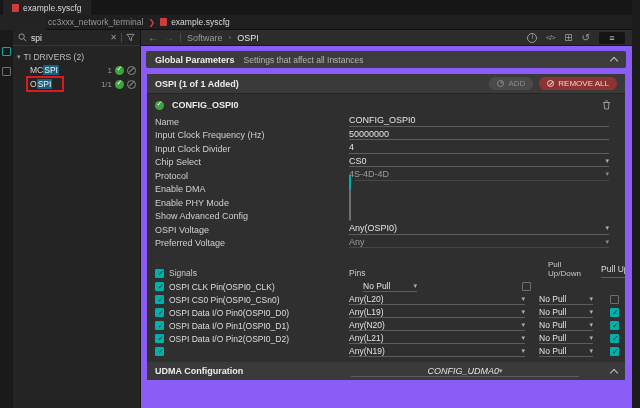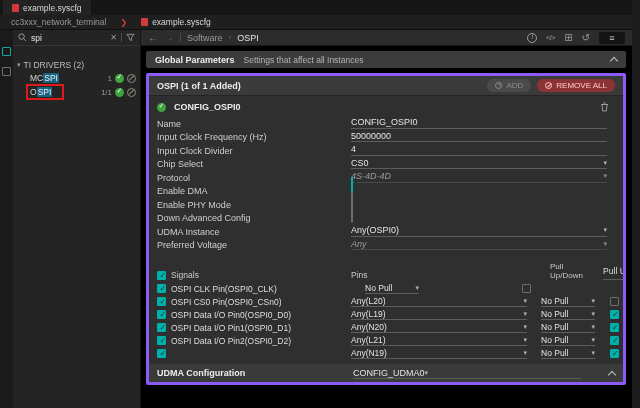--- a/index.html
+++ b/index.html
@@ -4,36 +4,36 @@
 <style>
   * { margin:0; padding:0; box-sizing:border-box; }
   html,body { width:640px; height:408px; overflow:hidden; }
   body { font-family:"Liberation Sans","DejaVu Sans",sans-serif; background:#1c1c1c; color:#d5d5d5; }
   .screen { width:632px; height:408px; display:flex; flex-direction:column; background:#232323; }
 
   
   .tabbar { flex:0 0 15px; background:#161616; display:flex; align-items:center; padding-left:3px; }
   .tab { display:flex; align-items:center; gap:4px; height:100%; padding:0 9px; background:#232323; font-size:8.5px; color:#d8d8d8; }
   .file-icon { width:7px; height:8px; background:#d23b3b; border-radius:1px; flex:0 0 7px; }
-  .crumbbar { flex:0 0 15px; background:#1f1f1f; border-bottom:1px solid #101010; display:flex; align-items:center; gap:14px; padding-left:11px; font-size:8.5px; color:#999; }
+  .crumbbar { flex:0 0 15px; background:#1f1f1f; border-bottom:1px solid #101010; display:flex; align-items:center; gap:5px; padding-left:2px; font-size:8.5px; color:#999;margin-left:46px; }
   .crumbbar .sep { color:#d23b3b; font-size:8px; }
   .crumb-file { color:#d8d8d8; display:flex; align-items:center; gap:4px; }
 
   
   .bodyrow { flex:1; display:flex; min-height:0; }
   .strip { flex:0 0 13px; background:#1a1a1a; display:flex; flex-direction:column; align-items:center; padding-top:17px; gap:11px; }
   .strip-ico { width:9px; height:9px; border:1px solid #12a7a2; border-radius:1px; }
   .strip-ico.dim { border-color:#6f6f6f; }
 
   .sidebar { flex:0 0 128px; background:#242424; border-right:1px solid #141414; display:flex; flex-direction:column; }
   .searchrow { flex:0 0 16px; border-bottom:1px solid #353535; display:flex; align-items:center; gap:4px; padding:0 5px; }
   .searchtext { flex:1; font-size:8.5px; color:#e4e4e4; }
   .xicon { color:#9a9a9a; font-size:8px; line-height:8px; }
   .vdiv { width:1px; height:9px; background:#4a4a4a; }
-  .tree { padding-top:4px; font-size:8.5px;margin-top:8px; }
+  .tree { padding-top:4px; font-size:8.5px; }
   .tgroup { display:flex; align-items:center; gap:3px; height:13px; padding-left:4px; color:#bdbdbd; }
   .twisty { color:#9a9a9a; font-size:7px; }
   .titem { display:flex; align-items:center; height:14px; padding:0 4px 0 17px; color:#d5d5d5; position:relative; }
   .match { background:#19617e; color:#eaf6fb; padding:0 1px; border-radius:1px; }
   .tspace { flex:1; }
   .count { color:#9a9a9a; font-size:8px; margin-right:3px; }
   .okc { width:9px; height:9px; border-radius:50%; background:#3fa33f; position:relative; flex:0 0 9px; margin-right:3px; }
   .okc::after { content:"✓"; position:absolute; left:1.5px; top:-0.5px; font-size:7px; color:#fff; }
   .slashc { width:9px; height:9px; border-radius:50%; border:1px solid #84917f; position:relative; flex:0 0 9px; }
   .slashc::after { content:""; position:absolute; left:3.3px; top:0.6px; width:1px; height:6px; background:#84917f; transform:rotate(45deg); }
@@ -47,46 +47,46 @@
   .navsep { color:#777; font-size:8px; }
   .navcur { color:#e2e2e2; }
   .navspace { flex:1; }
   .navicons { display:flex; align-items:center; gap:9px; }
   .ic-info { width:10px; height:10px; border:1px solid #9a9a9a; border-radius:50%; position:relative; }
   .ic-info::after { content:"i"; position:absolute; left:3.7px; top:-0.5px; font-size:7px; color:#9a9a9a; }
   .ic-code { font-size:7.5px; color:#9a9a9a; letter-spacing:-0.5px; }
   .ic-grid, .ic-hist { font-size:10px; color:#9a9a9a; line-height:10px; }
   .ic-badge { width:26px; height:12px; background:#141414; border-radius:2px; display:flex; align-items:center; justify-content:center; color:#cfcfcf; font-size:9px; }
 
-  .content { flex:1; padding:5px 6px 1px 5px; background:#000000; }
+  .content { flex:1; padding:5px 6px 1px 5px; background:#8b5cf6; }
   .bar { height:17px; background:#3c3c3c; border-radius:2px; display:flex; align-items:center; gap:9px; padding:0 9px; }
   .bar-title { font-size:9px; font-weight:bold; color:#ececec; white-space:nowrap; }
   .bar-sub { font-size:8.5px; color:#b3b3b3; white-space:nowrap; }
   .spacer { flex:1; }
   .chevup { width:6px; height:6px; border-left:1.5px solid #c2c2c2; border-top:1.5px solid #c2c2c2; transform:rotate(45deg); margin-top:3px; }
 
-  .panel { margin-top:5px; background:#2f2f2f; border-radius:2px; border:3px solid #8b5cf6; overflow:hidden; }
+  .panel { margin-top:5px; background:#2f2f2f; border-radius:2px; border:1px solid #8b5cf6; overflow:hidden; }
   .phead { height:20px; background:#3a3a3a; display:flex; align-items:center; gap:6px; padding:0 8px; border-bottom:1px solid #242424; }
   .ptitle { font-size:9px; font-weight:bold; color:#ececec; }
   .btn { height:13px; border-radius:6px; font-size:8px; display:flex; align-items:center; gap:4px; padding:0 8px; white-space:nowrap; }
   .btn-add { background:#4a4a4a; color:#8b8b8b; }
   .plus { width:7px; height:7px; border:1px solid #8b8b8b; border-radius:50%; position:relative; }
   .plus::after { content:"+"; position:absolute; left:1.4px; top:-2px; font-size:7px; }
   .btn-remove { background:#8c3434; color:#ffc9c9; }
   .slashr { width:7px; height:7px; border-radius:50%; border:1px solid #ffc9c9; position:relative; }
   .slashr::after { content:""; position:absolute; left:2.4px; top:0.4px; width:1px; height:4.5px; background:#ffc9c9; transform:rotate(45deg); }
 
   .pbody { padding:3px 0 4px; }
   .cfgrow { height:16px; display:flex; align-items:center; gap:5px; padding:0 14px 0 8px; }
   .cfgname { font-size:9px; font-weight:bold; color:#ececec; }
 
   .frow { display:flex; align-items:flex-end; height:13.5px; }
   .flabel { flex:0 0 202px; padding-left:8px; font-size:9px; color:#cfcfcf; white-space:nowrap; overflow:hidden; }
   .ffield { flex:1; margin-right:16px; border-bottom:1px solid #5d5d5d; display:flex; justify-content:space-between; align-items:center; height:12px; font-size:9px; color:#e3e3e3; }
-  .ffield.dis { color:#9b9b9b; border-bottom-color:#474747;font-style:italic; }
+  .ffield.dis { color:#9b9b9b; border-bottom-color:#474747; }
   .caret { color:#b0b0b0; font-size:7px; }
   .ffield.dis .caret { color:#8a8a8a; }
   .fcheckarea { flex:1; }
 
   .cb { width:10px; height:10px; border:1px solid #6e6e6e; border-radius:1px; position:relative; flex:0 0 10px; }
   .cb.small { width:9px; height:9px; flex:0 0 9px; }
   .cb.checked { background:#00b0ab; border-color:#00b0ab; }
   .cb.checked::after { content:"✓"; position:absolute; left:1.6px; top:-1px; font-size:8px; color:#16302e; font-weight:bold; }
 
   .shead { display:flex; align-items:flex-end; min-height:24px; margin-top:3px; padding-bottom:2px; }
@@ -98,21 +98,21 @@
 
   .srow { display:flex; align-items:center; height:13px; }
   .scol1 { flex:0 0 202px; padding-left:8px; display:flex; align-items:center; gap:5px; font-size:8.5px; color:#dedede; white-space:nowrap; overflow:hidden; }
   .scol2 { flex:0 0 176px; border-bottom:1px solid #5d5d5d; display:flex; justify-content:space-between; align-items:center; height:11px; font-size:8.5px; color:#e3e3e3; }
   .scol3 { flex:0 0 64px; margin-left:14px; }
   .pullfield { width:54px; display:flex; justify-content:space-between; align-items:center; border-bottom:1px solid #5d5d5d; height:11px; font-size:8.5px; color:#e3e3e3; }
   .scol4 { flex:1; display:flex; justify-content:center; }
 
   .udmabar { height:18px; background:#3a3a3a; display:flex; align-items:center; padding:0 8px; }
   .udmalabel { flex:0 0 196px; font-size:9px; font-weight:bold; color:#ececec; }
-  .udmafield { width:228px; border-bottom:1px solid #5d5d5d; display:flex; justify-content:flex-start; align-items:center; height:12px; font-size:9px; color:#e3e3e3; }
+  .udmafield { width:228px; border-bottom:1px solid #5d5d5d; display:flex; justify-content:center; align-items:center; height:12px; font-size:9px; color:#e3e3e3;font-style:italic; }
 </style>
 </head>
 <body>
 
 <div class="screen">
 
   <div class="tabbar">
     <div class="tab">
       <span class="file-icon"></span>
       <span>example.syscfg</span>
@@ -258,25 +258,25 @@
             </div>
             <div class="frow">
               <div class="flabel">Enable DMA</div>
               <div class="fcheckarea"><span class="cb checked"></span></div>
             </div>
             <div class="frow">
               <div class="flabel">Enable PHY Mode</div>
               <div class="fcheckarea"><span class="cb"></span></div>
             </div>
             <div class="frow">
-              <div class="flabel">Down Advanced Config</div>
+              <div class="flabel">Show Advanced Config</div>
               <div class="fcheckarea"><span class="cb"></span></div>
             </div>
             <div class="frow">
-              <div class="flabel">UDMA Instance</div>
+              <div class="flabel">OSPI Voltage</div>
               <div class="ffield">
                   <span>Any(OSPI0)</span>
                   <span class="caret">▾</span>
                 </div>
             </div>
             <div class="frow">
               <div class="flabel">Preferred Voltage</div>
               <div class="ffield dis">
                   <span>Any</span>
                   <span class="caret">▾</span>

